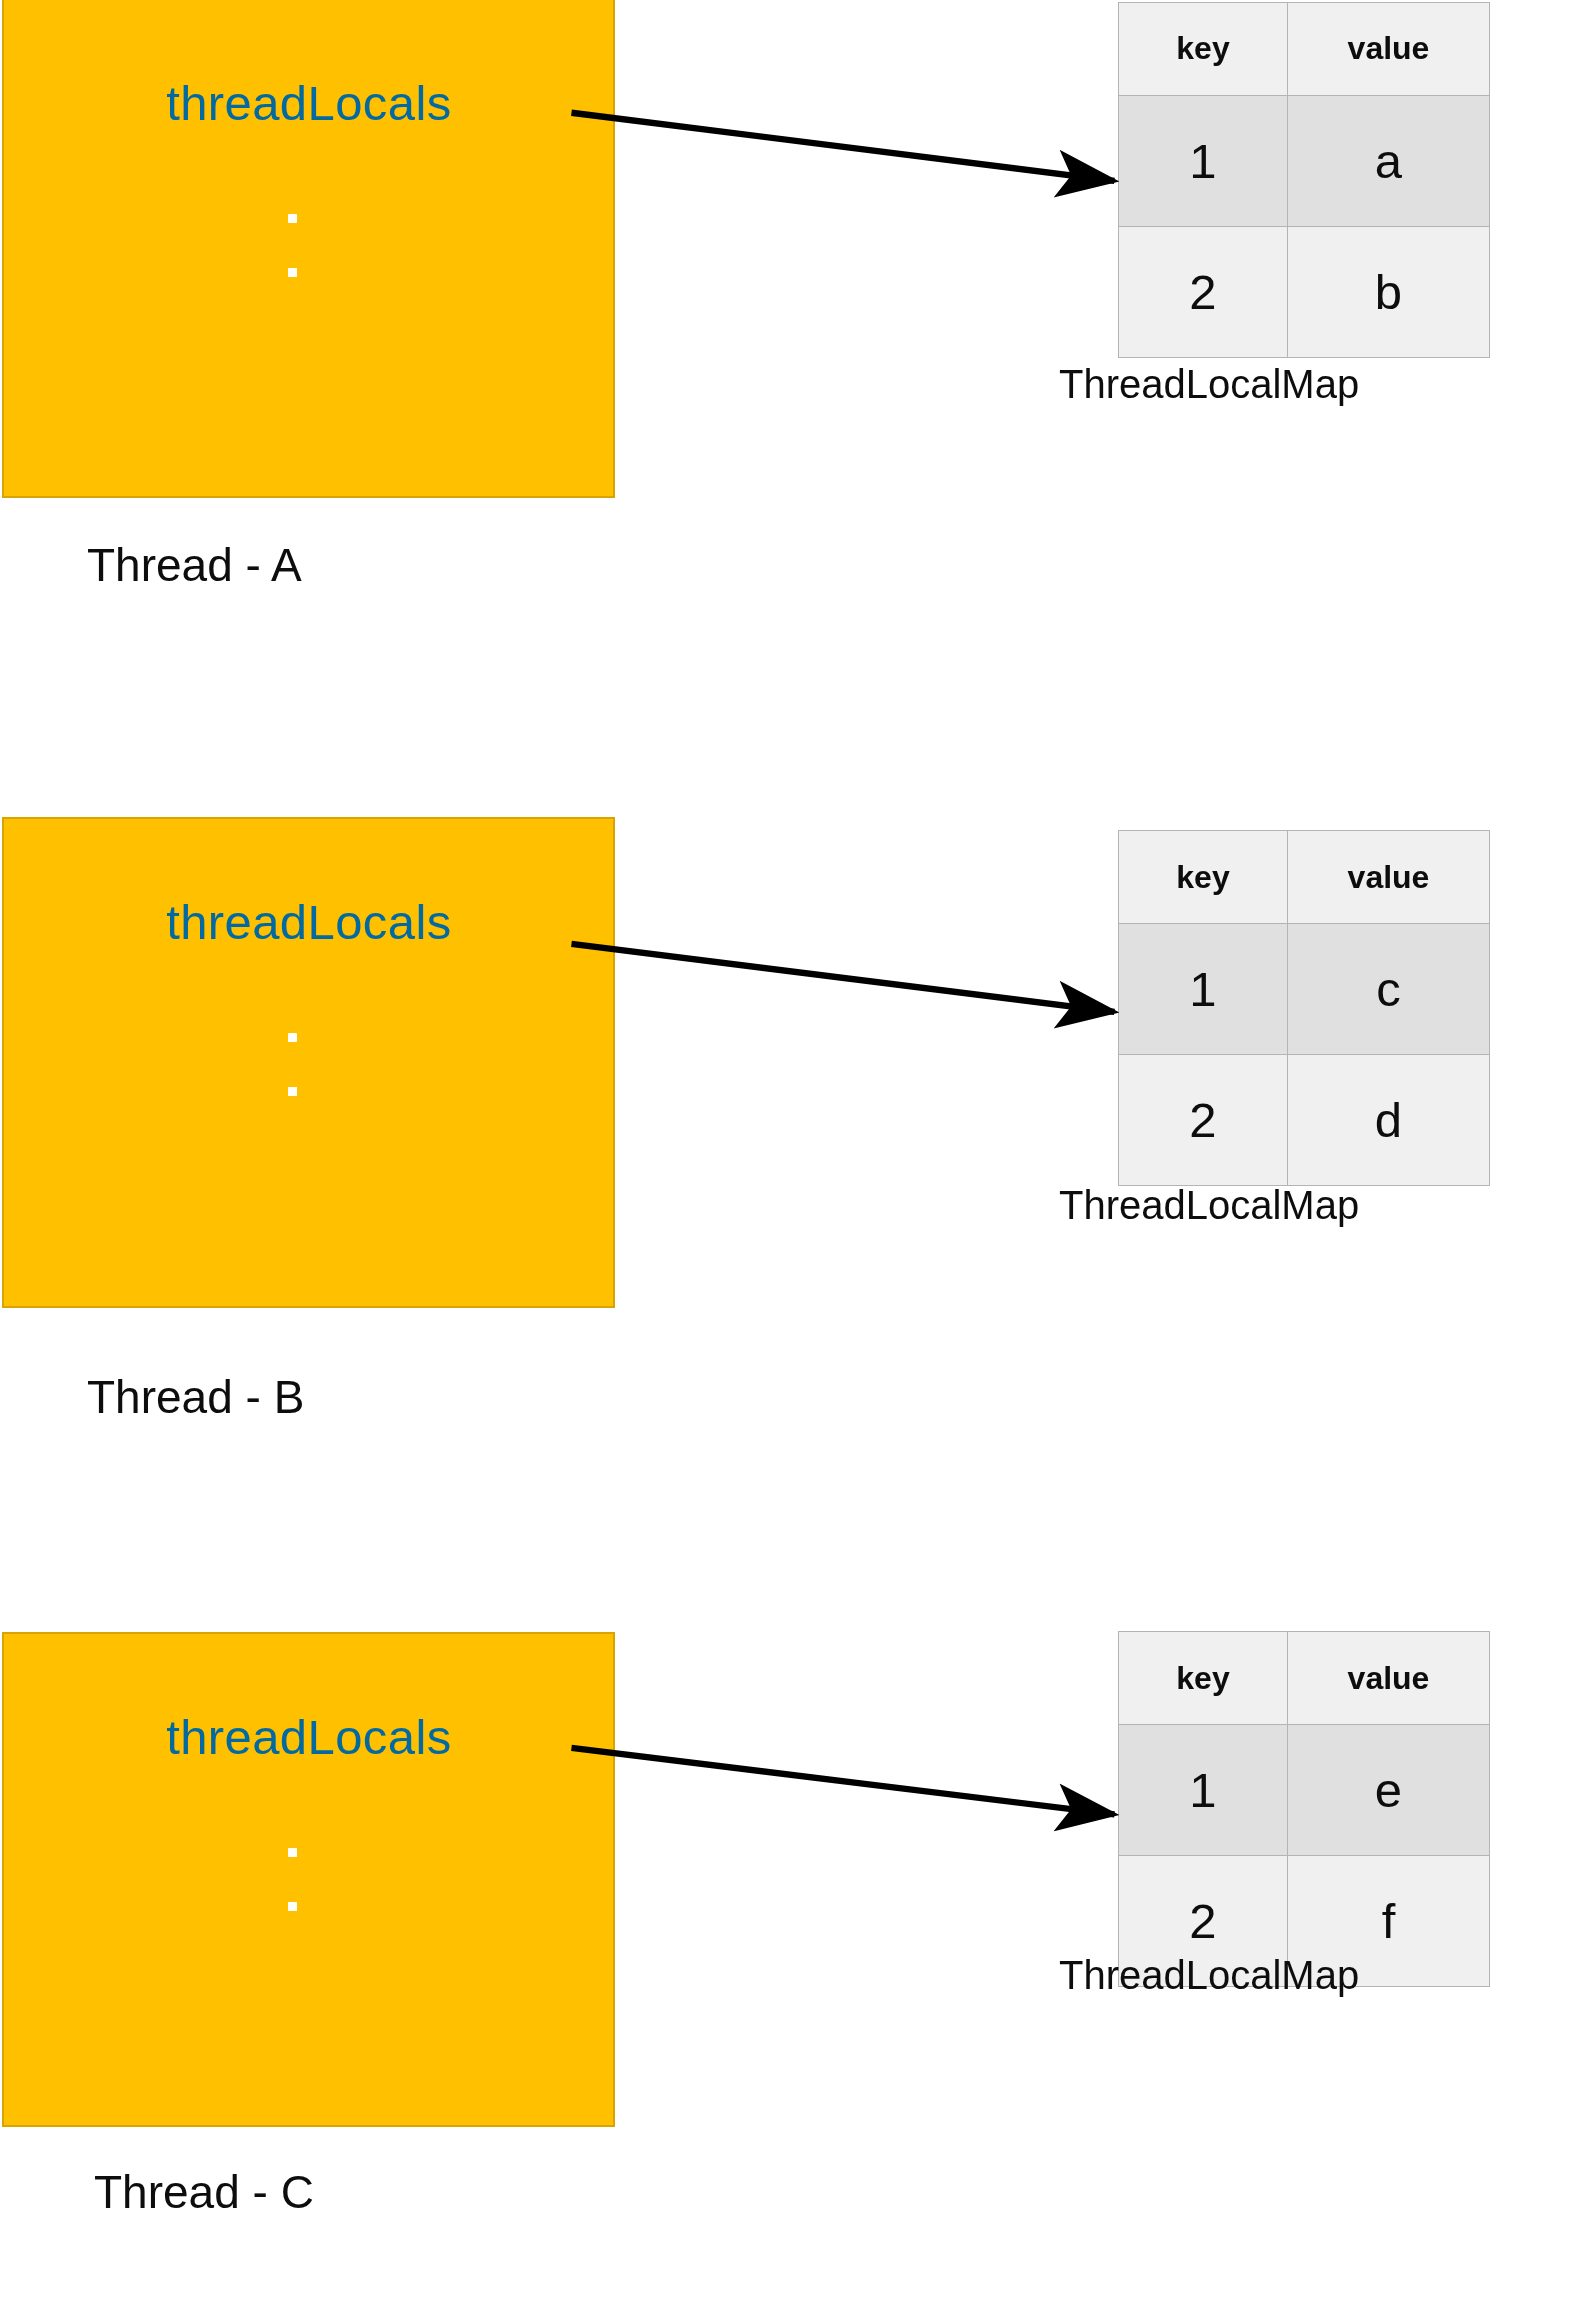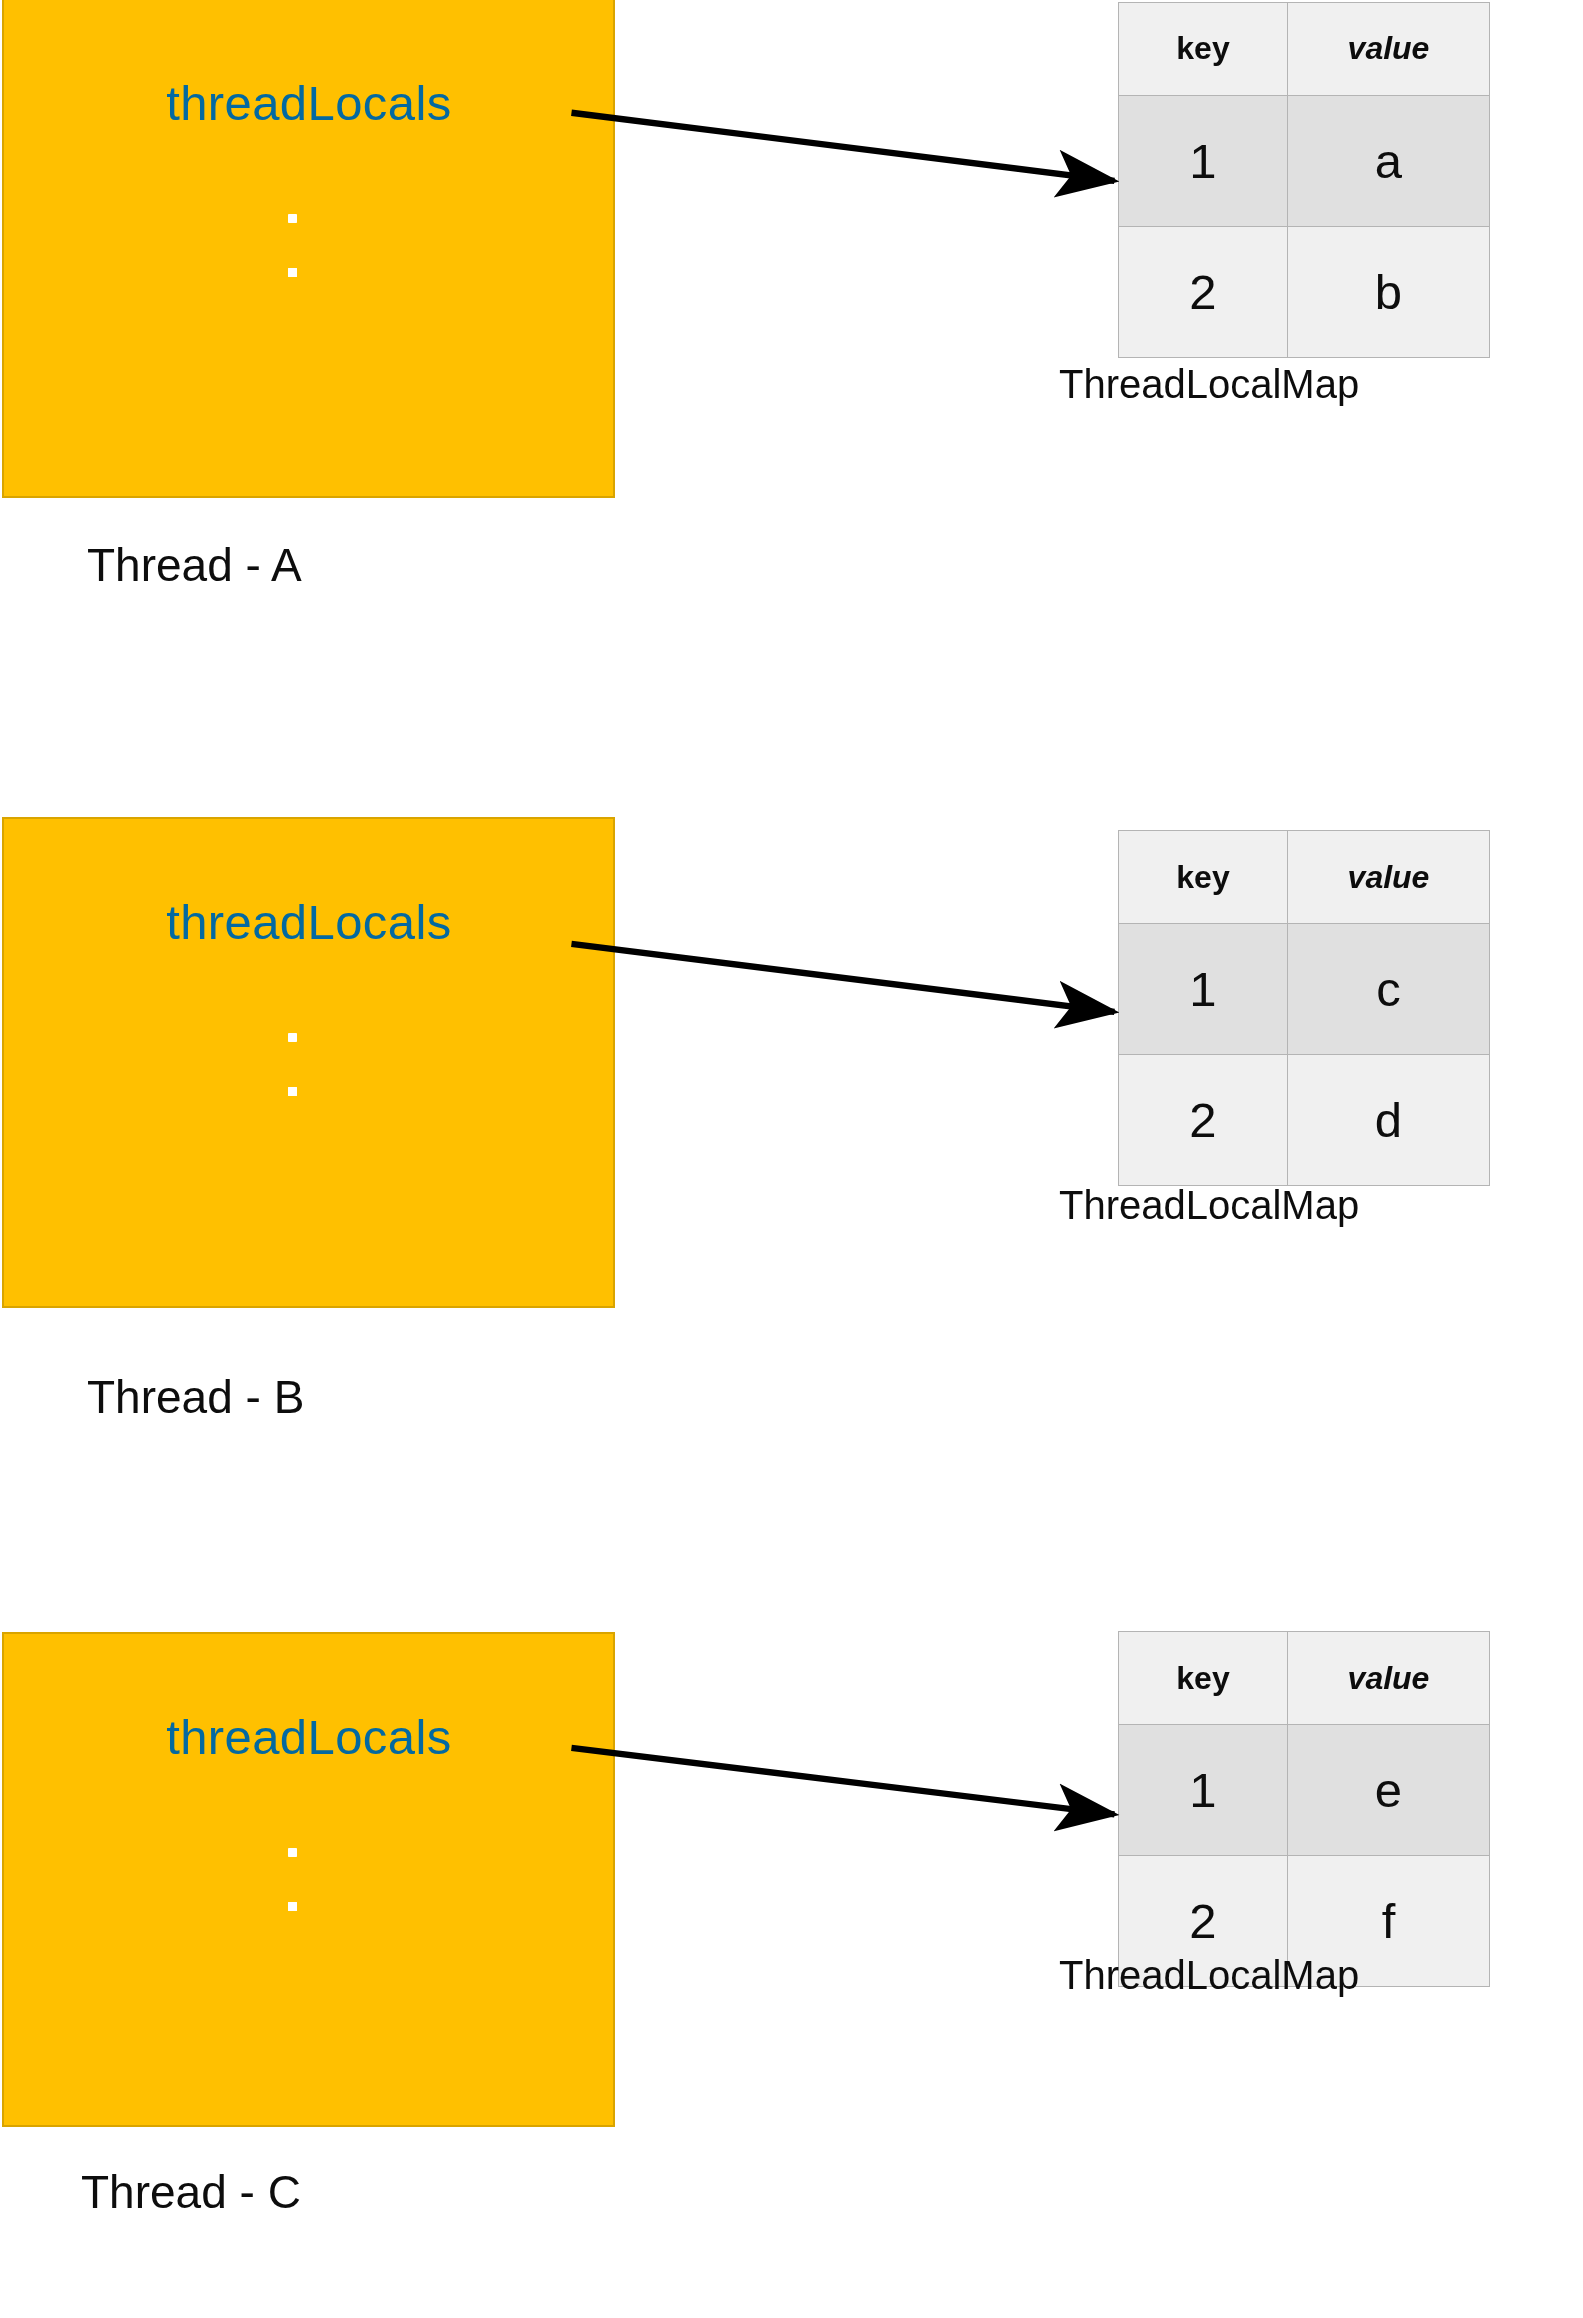--- a/index.html
+++ b/index.html
@@ -102,21 +102,21 @@
   }
   .map-table td{
     background:#F0F0F0;
     font-size:49px;
     height:131px;
   }
   .map-table tr.row-highlight td{
     background:#E0E0E0;
   }
   .col-key{width:169px;}
-  .col-value{width:202px;font-style:italic;}
+  .col-value{width:202px;}
 
   .map-caption{
     position:absolute;
     color:#0d0d0d;
     font-size:40px;
     white-space:nowrap;
     line-height:1;
   }
 
   
@@ -206,21 +206,21 @@
 
     <div class="thread-box" style="left:2.4px;top:1632px;width:613px;height:495px;">
       <div class="thread-box-label" style="top:79px;">threadLocals</div>
       <div class="dots" style="top:214px;">
         <span class="dot"></span>
         <span class="dot" style="margin-top:54px;"></span>
         <span class="dot" style="margin-top:54px;"></span>
       </div>
     </div>
 
-    <div class="thread-caption" style="left:81px;top:2169px;">Thread - C</div>
+    <div class="thread-caption" style="left:94px;top:2169px;">Thread - C</div>
 
     <table class="map-table" style="left:1118px;top:1631px;width:370px;">
       <thead>
         <tr>
           <th class="col-key">key</th>
           <th class="col-value">value</th>
         </tr>
       </thead>
       <tbody>
         <tr class="row-highlight">

